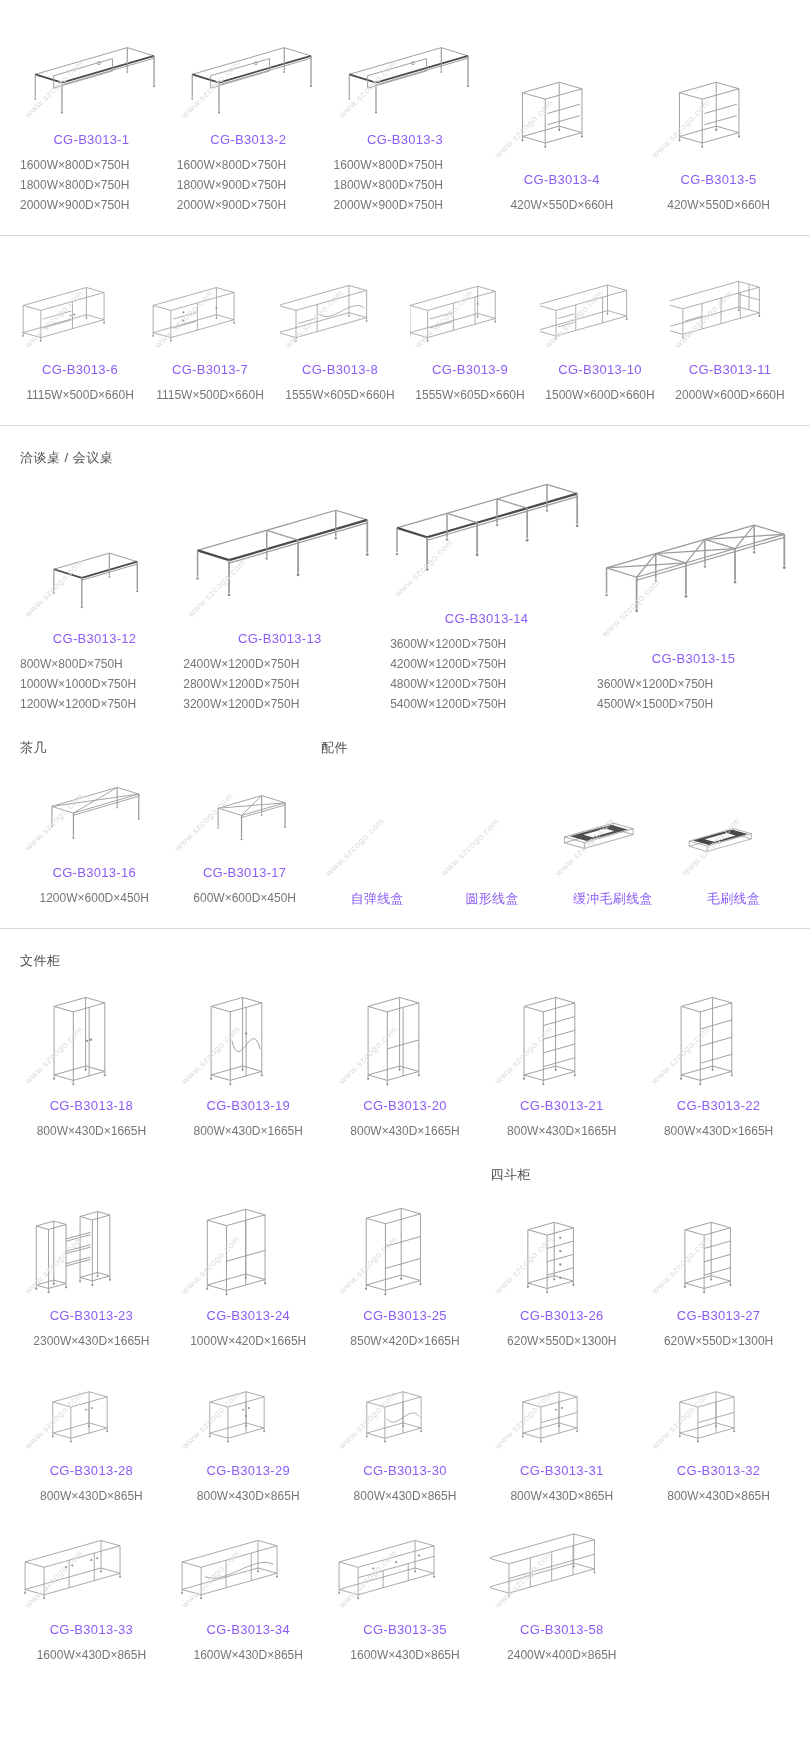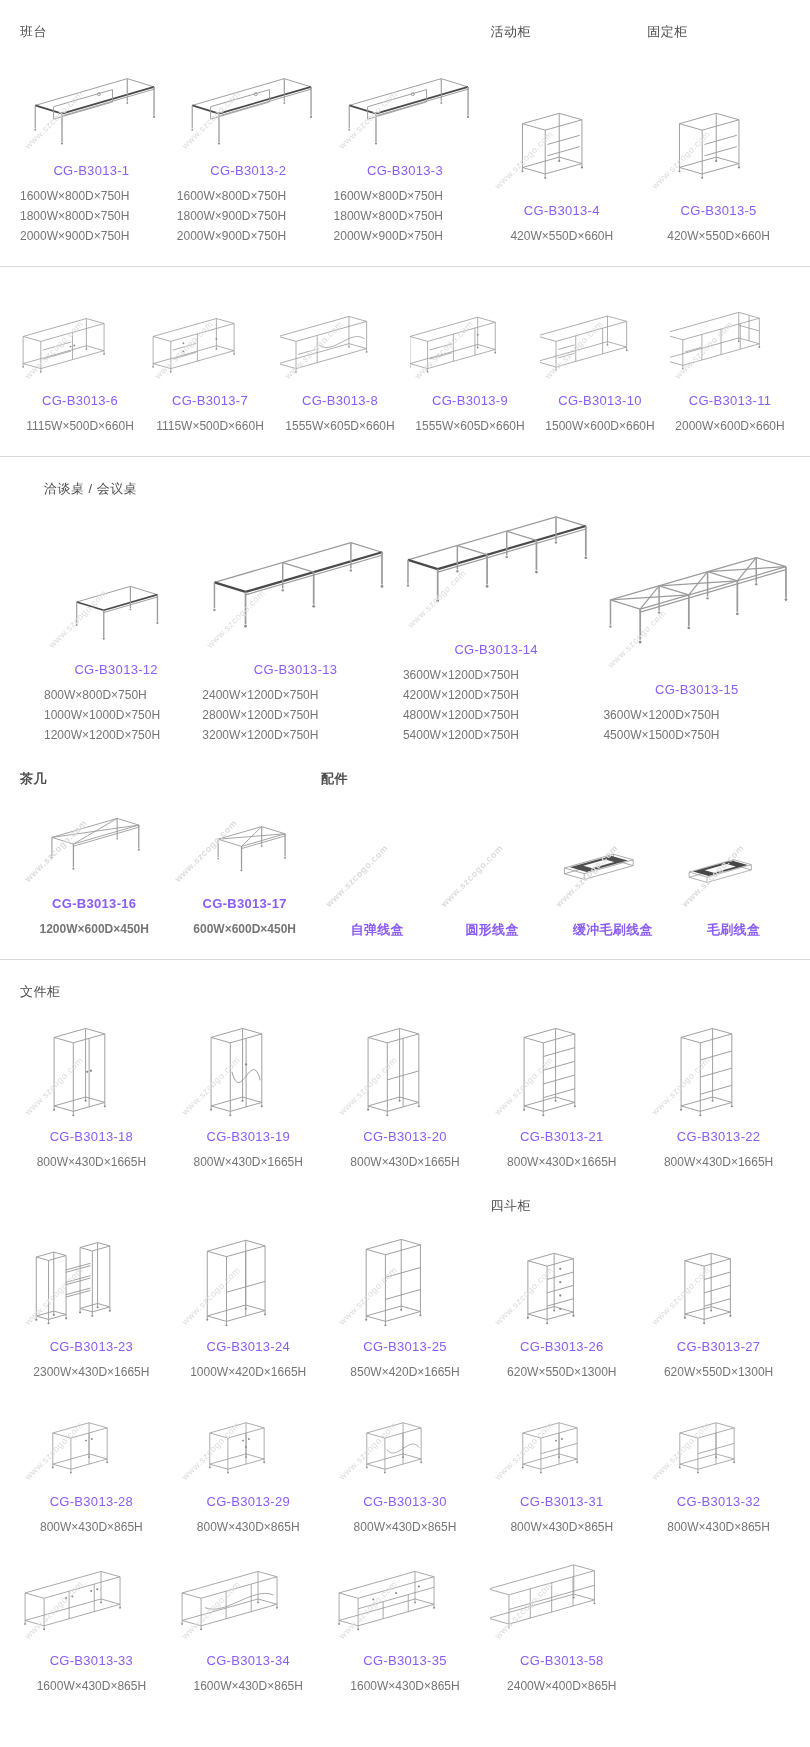--- a/index.html
+++ b/index.html
@@ -4,43 +4,36 @@
 <style>
   html,body{margin:0;padding:0;background:#ffffff;}
   body{width:810px;font-family:"Liberation Sans","DejaVu Sans",sans-serif;color:#7b7b7b;}
   #catalog{padding:6px 20px 34px;}
   .sec{padding:6px 0 8px;}
   .hrow{display:grid;margin:10px 0 2px;}
   .heading{font-size:13px;color:#4d4d4d;white-space:nowrap;letter-spacing:.5px;}
   .cells{display:grid;align-items:end;}
   .g5{grid-template-columns:repeat(5,1fr);gap:0 14px;}
   .g6{grid-template-columns:repeat(6,1fr);gap:0 10px;}
-  .g4{grid-template-columns:.82fr 1.06fr 1.06fr 1.06fr;gap:17px 14px;margin-left:24px;}
-  .gacc{grid-template-columns:1.25fr 1.25fr .95fr .95fr 1.05fr .95fr;gap:0 2px;font-weight:bold;}
+  .g4{grid-template-columns:.82fr 1.06fr 1.06fr 1.06fr;gap:17px 14px;}
+  .gacc{grid-template-columns:1.25fr 1.25fr .95fr .95fr 1.05fr .95fr;gap:0 2px;}
   .card{display:flex;flex-direction:column;align-items:center;width:100%;}
   .illus{position:relative;width:100%;margin-top:6px;}
   .illus svg{width:100%;height:100%;display:block;}
   .wm{position:absolute;left:10px;bottom:2px;font-size:9px;color:#dcdcdc;transform:rotate(-45deg);transform-origin:left bottom;letter-spacing:.6px;white-space:nowrap;pointer-events:none;}
   .model{margin-top:10px;font-size:13px;text-align:center;color:#8b5cf6;letter-spacing:.3px;}
   .dims{margin-top:8px;font-size:12px;line-height:20px;color:#757575;text-align:center;width:100%;}
   .dims.multi{text-align:left;}
   .divider{border:none;border-top:1px solid #d8d8d8;margin:12px -20px 6px;}
 </style>
 </head>
 <body>
 
 <div id="catalog">
     <section class="sec">
-      <div class="hrow g5">
-        <div class="hcell"><span class="heading">班台</span></div>
-        <div class="hcell"></div>
-        <div class="hcell"></div>
-        <div class="hcell"><span class="heading">活动柜</span></div>
-        <div class="hcell"><span class="heading">固定柜</span></div>
-      </div>
       <div class="cells g5">
         <div class="card">
           <div class="illus" style="height: 104px;">
             <svg viewBox="0 0 150 100" preserveAspectRatio="xMidYMax meet" aria-hidden="true">
               <line x1="16.0" y1="50.0" x2="112.7" y2="21.9" stroke="#9b9b9b" stroke-width="1"></line>
               <line x1="112.7" y1="21.9" x2="140.8" y2="30.6" stroke="#9b9b9b" stroke-width="1"></line>
               <line x1="16.0" y1="50.0" x2="44.1" y2="58.6" stroke="#4a4a4a" stroke-width="1.8"></line>
               <line x1="44.1" y1="58.6" x2="140.8" y2="30.6" stroke="#4a4a4a" stroke-width="1.8"></line>
               <line x1="44.1" y1="61.0" x2="140.8" y2="33.0" stroke="#9b9b9b" stroke-width="1"></line>
               <line x1="44.1" y1="58.6" x2="44.1" y2="61.0" stroke="#9b9b9b" stroke-width="1"></line>

